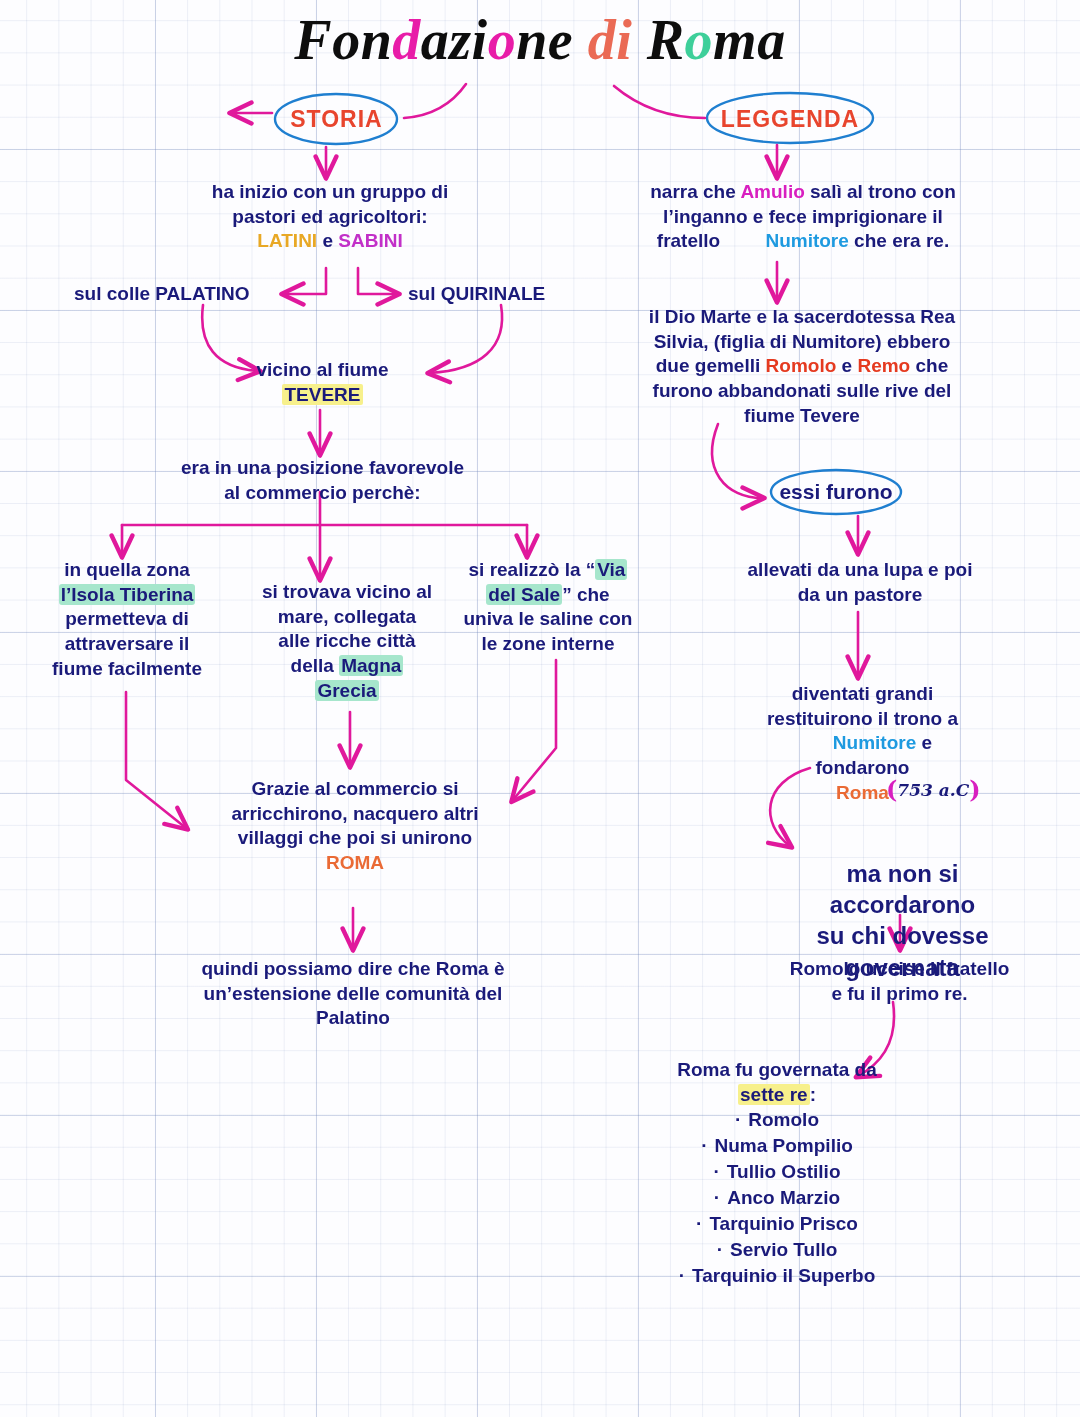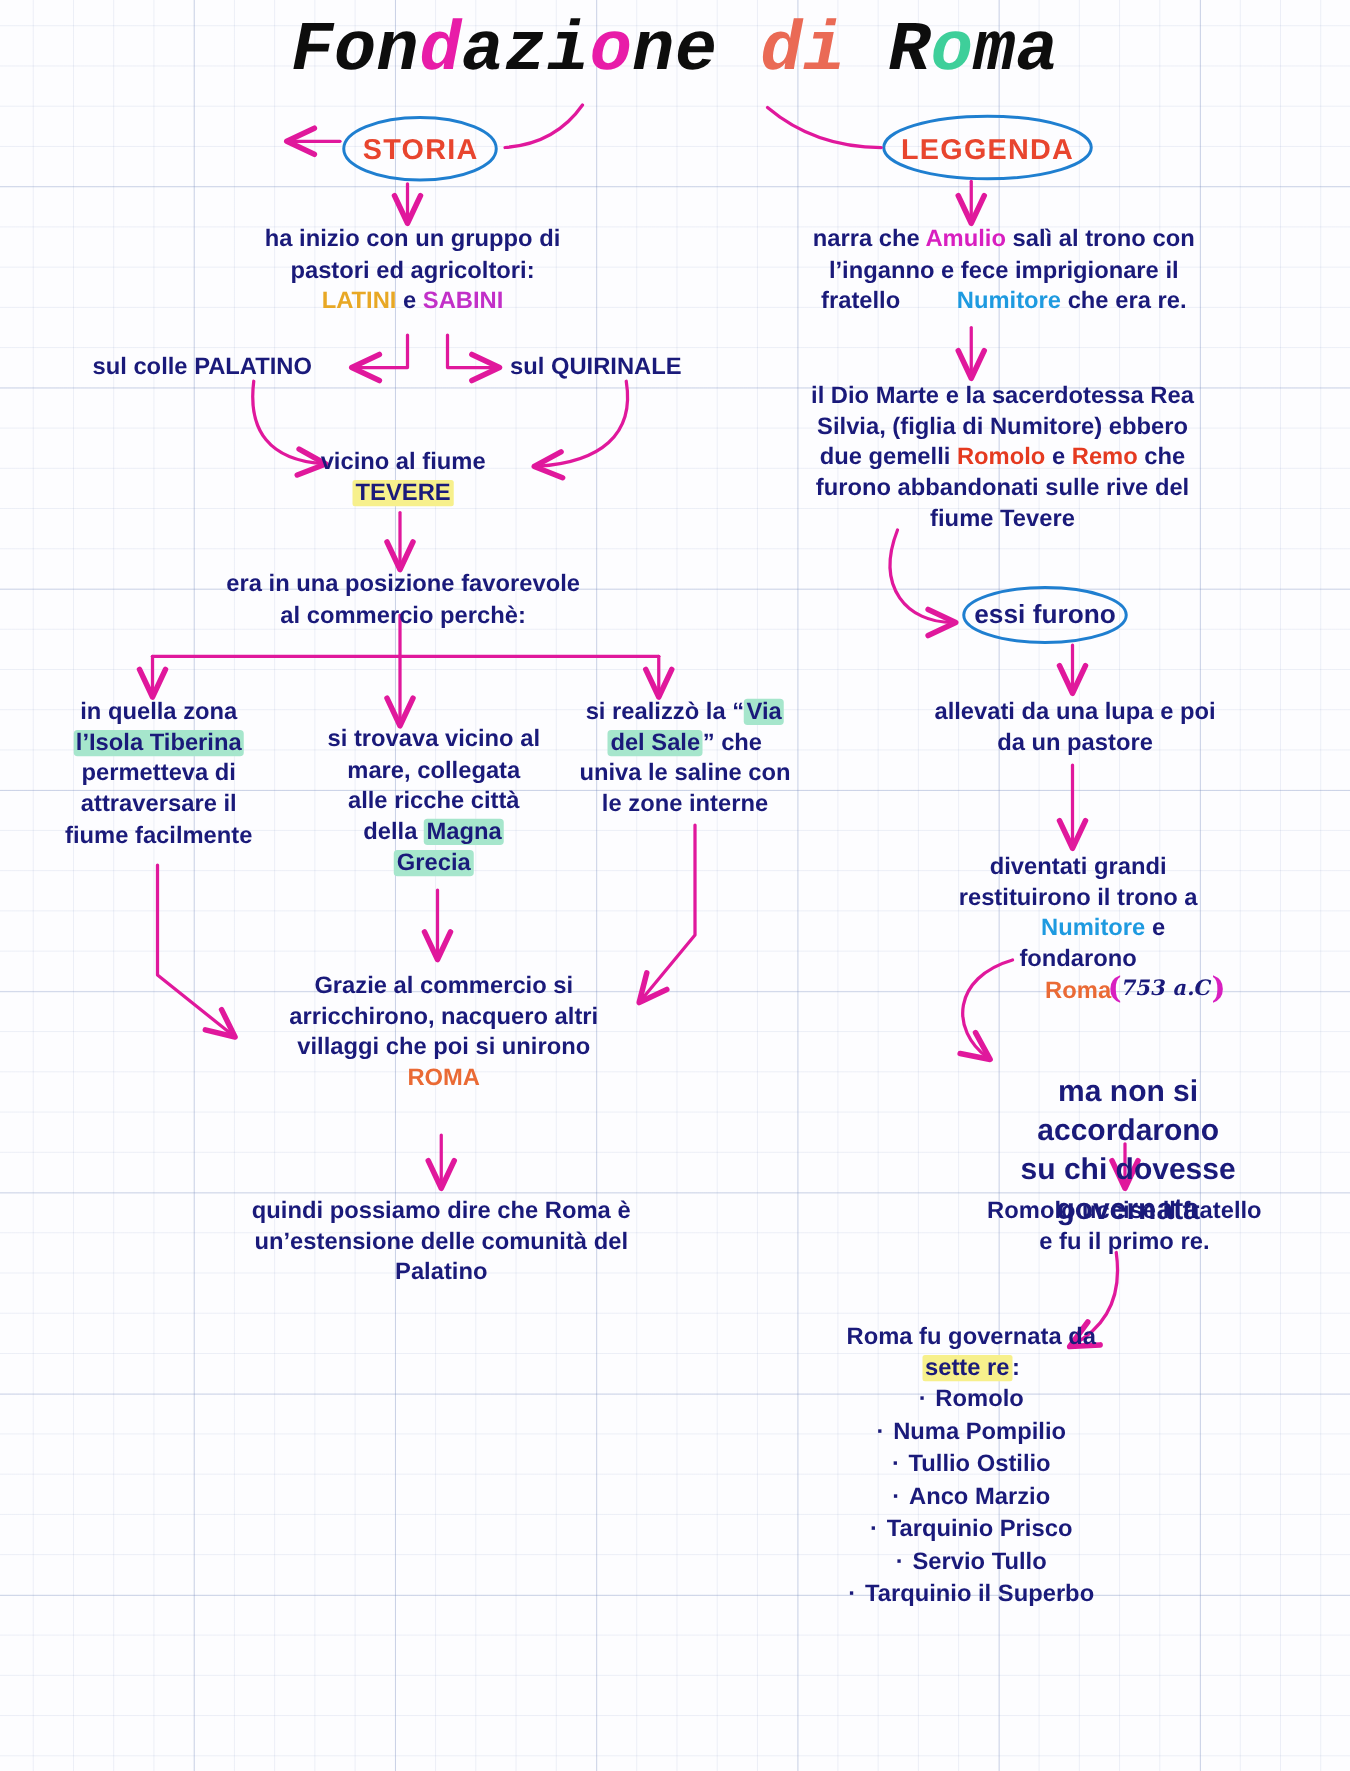--- a/index.html
+++ b/index.html
@@ -35,21 +35,21 @@
   .magenta{color:#d81fc0;}
   .blue{color:#1e9ae0;margin-left:40px;}
   .redrom{color:#e53a20;}
   .orangerom{color:#ea6a35;}
   .hl-y{background:#f7f08c;padding:0 2px;border-radius:2px;}
   .hl-g{background:#a6e6cc;padding:0 2px;border-radius:3px;}
 
   
   #title{
     position:absolute;left:0;top:8px;width:1080px;text-align:center;
-    font-family:Liberation Mono, monospace;
+    font-family:Liberation Serif, serif;
     font-style:italic;font-weight:bold;font-size:56px;color:#0d0d0d;
     letter-spacing:0.5px;
   }
   #title .dot-m{color:#e81ca8;}
   #title .dot-o{color:#ea6a55;}
   #title .dot-g{color:#3ecf9a;}
 
   
   .ell-label{
     position:absolute;text-align:center;font-weight:bold;

